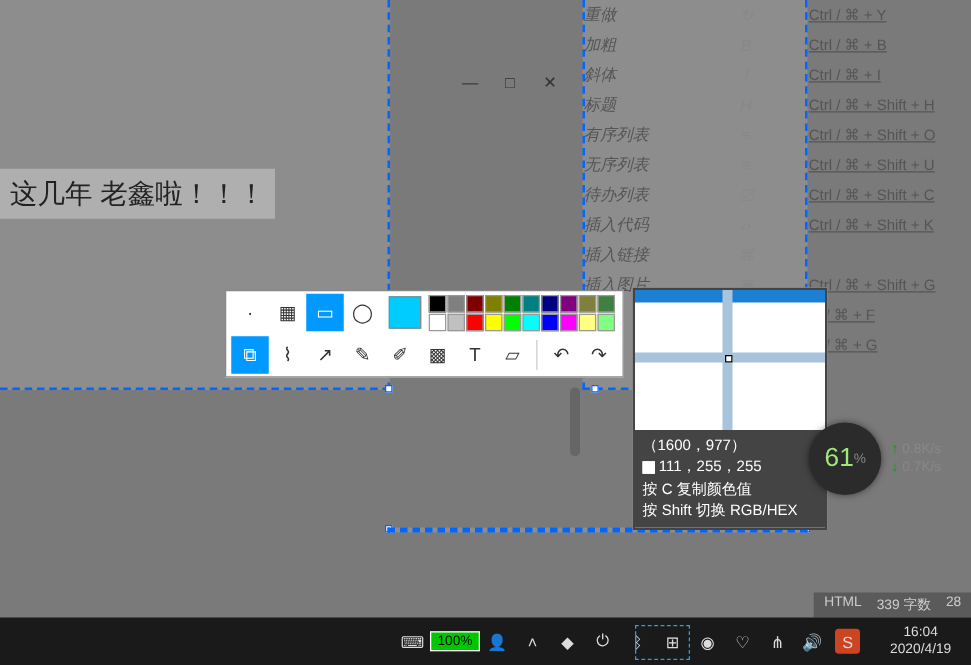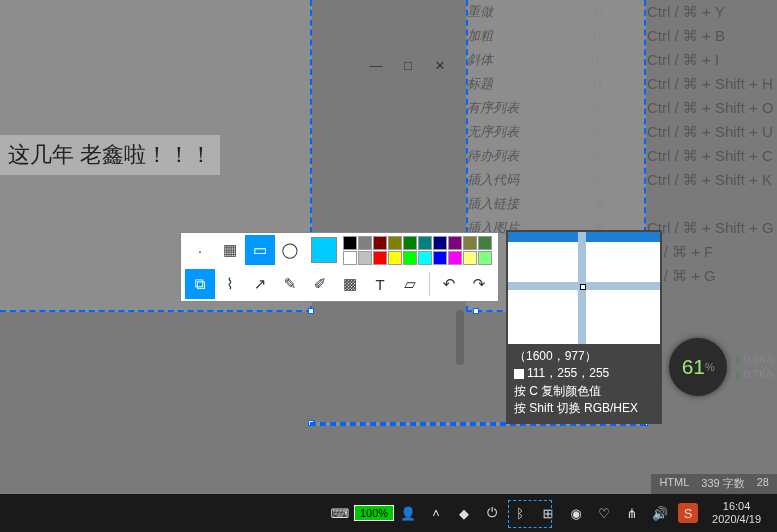--- a/index.html
+++ b/index.html
@@ -12,54 +12,54 @@
 
 .window-controls { position: absolute; right: 330px; top: 58px; display: flex; gap: 18px; color: #333; }
 .window-controls span { width: 14px; height: 14px; display: inline-flex; align-items: center; justify-content: center; font-size: 13px; }
 
 .editor-text { position: absolute; left: 0; top: 135px; font-size: 22px; color: #222; background: rgba(255,255,255,0.3); padding: 5px 8px; }
 
 .menu { position: absolute; right: 0; top: 0; width: 310px; }
 .menu-row { display: flex; align-items: center; height: 24px; font-size: 13px; color: #555; }
 .menu-row .lbl { flex: 0 0 120px; font-style: italic; }
 .menu-row .icon { flex: 0 0 20px; text-align: center; color: #888; font-style: italic; }
-.menu-row .hotkey { flex: 1; padding-left: 40px; font-size: 15px; }
+.menu-row .hotkey { flex: 1; padding-left: 40px; font-size: 12px; text-decoration: underline; }
 
 .toolbar { position: absolute; left: 180px; top: 232px; background: #fff; border: 1px solid #888; display: flex; flex-direction: column; }
 .tb-row { display: flex; align-items: center; height: 34px; padding: 0 4px; }
 .tb-btn { width: 30px; height: 30px; display: flex; align-items: center; justify-content: center; cursor: pointer; font-size: 15px; color: #333; }
 .tb-btn.active { background: #0099ff; color: #fff; }
 .palette { display: grid; grid-template-columns: repeat(10, 14px); grid-template-rows: repeat(2, 14px); gap: 1px; margin-left: 6px; }
 .swatch { width: 14px; height: 14px; border: 1px solid #999; }
 .big-swatch { width: 26px; height: 26px; border: 1px solid #888; margin-left: 6px; }
 .divider { width: 1px; height: 24px; background: #ccc; margin: 0 4px; }
 
 .zoomview { position: absolute; left: 506px; top: 230px; width: 156px; background: #fff; border: 2px solid #444; }
 .zoom-pixels { height: 112px; background: #fff; position: relative; }
 .zoom-pixels .bar-h { position: absolute; left: 0; top: 50px; width: 100%; height: 8px; background: #a8c4dc; }
 .zoom-pixels .bar-v { position: absolute; left: 70px; top: 0; width: 8px; height: 100%; background: #a8c4dc; }
 .zoom-pixels .blue-top { position: absolute; left: 0; top: 0; width: 100%; height: 10px; background: #1b7fd4; }
 .zoom-pixels .center { position: absolute; left: 72px; top: 52px; width: 6px; height: 6px; border: 1px solid #000; background: #fff; }
 .zoom-info { background: #444; color: #fff; font-size: 12px; padding: 4px 6px; line-height: 1.45; }
 .zoom-info .chip { display: inline-block; width: 10px; height: 10px; background: #fff; border: 1px solid #fff; margin-right: 3px; vertical-align: middle; }
 
-.speed-widget { position: absolute; right: 2px; top: 338px; display: flex; align-items: center; gap: 8px; }
+.speed-widget { position: absolute; right: 24px; top: 338px; display: flex; align-items: center; gap: 8px; }
 .speed-circle { width: 58px; height: 58px; border-radius: 50%; background: #2b2b2b; display: flex; align-items: center; justify-content: center; color: #9fe87a; font-size: 21px; box-shadow: 0 0 6px rgba(0,0,0,0.5); }
 .speed-circle small { font-size: 11px; color: #888; }
 .speed-nums { font-size: 11px; color: #888; line-height: 1.4; }
 .speed-nums div::before { content: "↑ "; color: #0a9f0a; }
 .speed-nums div:last-child::before { content: "↓ "; color: #0a9f0a; }
 
 .statusbar { position: absolute; right: 0; bottom: 38px; height: 20px; background: #5a5a5a; color: #ccc; font-size: 11px; padding: 2px 8px; display: flex; gap: 12px; }
 
 .taskbar { position: absolute; left: 0; bottom: 0; width: 100%; height: 38px; background: #1a1a1a; display: flex; align-items: center; padding: 0 8px; }
 .taskbar .spacer { flex: 1; }
 .tray-icon { width: 20px; height: 20px; margin: 0 4px; color: #ddd; display: flex; align-items: center; justify-content: center; font-size: 13px; }
 .zoom-badge { background: #00c800; color: #000; font-size: 11px; padding: 1px 5px; border: 1px solid #fff; text-align: center; }
-.clock { color: #ddd; font-size: 11px; text-align: center; line-height: 1.2; margin-left: 10px; margin-right: 8px; }
+.clock { color: #ddd; font-size: 11px; text-align: center; line-height: 1.2; margin-left: 20px; margin-right: 8px; }
 
 .handle { position: absolute; width: 6px; height: 6px; background: #fff; border: 1px solid #0066ff; }
 
 .scroll-thumb { position: absolute; left: 456px; top: 310px; width: 8px; height: 55px; background: #666; border-radius: 4px; }
 
 .taskbar-sel { position: absolute; border: 1px dashed #20a0ff; }
 </style>
 </head>
 <body>
 

